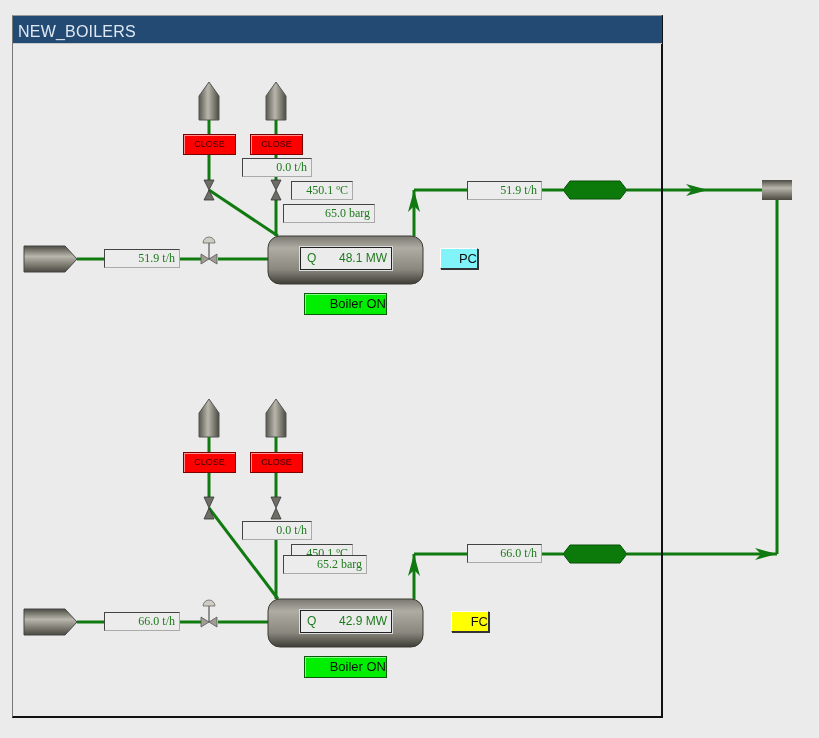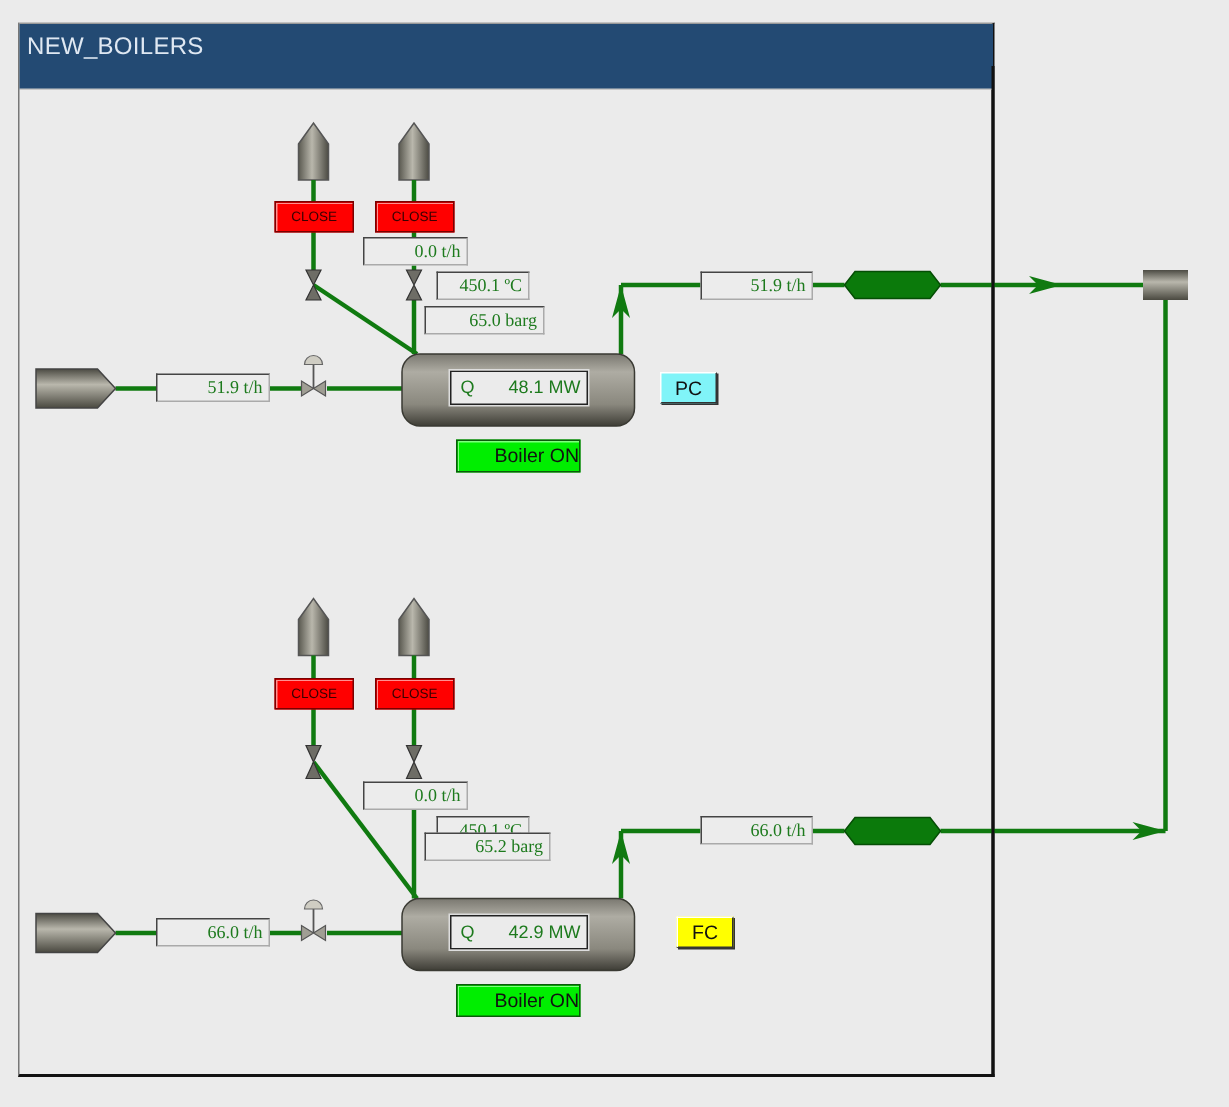--- a/index.html
+++ b/index.html
@@ -6,41 +6,41 @@
   body {
     width: 819px; height: 738px; background: #ebebeb; position: relative; overflow: hidden;
     font-family: "Liberation Sans", sans-serif;
   }
   .panel {
     position: absolute; left: 12px; top: 15px; width: 651px; height: 703px;
     background: #ebebeb; border-left: 1px solid #777; border-top: 1px solid #999;
     border-right: 2px solid #111; border-bottom: 2px solid #111; box-sizing: border-box;
   }
   .titlebar {
-    position: absolute; left: 13px; top: 16px; width: 649px; height: 44px;
+    position: absolute; left: 13px; top: 16px; width: 649px; height: 28px;
     background: #234a73; border-bottom: 1px solid #c8c8c8; box-sizing: border-box;
   }
   .titlebar span {
     position: absolute; left: 5px; top: 7px; color: #dfe8f2; font-size: 16px; letter-spacing: 0.2px;
   }
   svg.pid { position: absolute; left: 0; top: 0; }
   .valbox {
     position: absolute; height: 19px; background: #ececec; border: 1px solid #444; box-sizing: border-box;
     color: #1d7a1d; font-size: 12px; text-align: right; padding-right: 4px; line-height: 17px;
     border-right-color: #aaa; border-bottom-color: #aaa; font-family: Liberation Serif, serif;
   }
   .close-btn {
     position: absolute; width: 53px; height: 21px; background: #ff0000; box-sizing: border-box;
     border: 1px solid #7a0000; box-shadow: inset 1px 1px 0 #ff9090;
     color: #3a0000; font-size: 9px; font-weight: normal; text-align: center; line-height: 19px; cursor: pointer;
   }
   .mode-btn {
     position: absolute; width: 38px; height: 21px; box-sizing: border-box; border: 1px solid #333;
     border-top-color: #fff; border-left-color: #fff; box-shadow: 1px 1px 0 #333;
-    font-size: 13px; text-align: center; line-height: 19px; color: #111; cursor: pointer;
+    font-size: 13px; text-align: right; line-height: 19px; color: #111; cursor: pointer;
   }
   .status-btn {
     position: absolute; width: 83px; height: 22px; background: #00ee00; box-sizing: border-box;
     border: 1px solid #0a5a0a; box-shadow: inset 1px 1px 0 #7fff7f;
     font-size: 13px; color: #111; text-align: right; line-height: 20px; cursor: pointer;
   }
   .qbox {
     position: absolute; width: 92px; height: 23px; background: #ebebeb; box-sizing: border-box;
     border: 1px solid #222; outline: 1px solid #ddd; color: #1d7a1d; font-size: 12px; line-height: 21px;
   }
@@ -146,21 +146,21 @@
     <path d="M563,554 L570,545 L620,545 L627,554 L620,563 L570,563 Z" fill="#0b7a0b" stroke="#054e05" stroke-width="1"></path>
   </g>
 
   <line x1="662" y1="44" x2="662" y2="718" stroke="#111" stroke-width="2"></line>
 </svg>
 
 <div class="close-btn" style="left:183px; top:134px;">CLOSE</div>
 <div class="close-btn" style="left:250px; top:134px;">CLOSE</div>
 <div class="valbox" style="left:242px; top:158px; width:70px;">0.0 t/h</div>
 <div class="valbox" style="left:291px; top:181px; width:62px;">450.1 ºC</div>
-<div class="valbox" style="left:283px; top:204px; width:80px;">65.0 barg</div>
+<div class="valbox" style="left:283px; top:204px; width:92px;">65.0 barg</div>
 <div class="valbox" style="left:104px; top:249px; width:76px;">51.9 t/h</div>
 <div class="qbox" style="left:300px; top:247px;">
   <span class="q">Q</span>
   <span class="v">48.1 MW</span>
 </div>
 <div class="mode-btn" style="left:440px; top:248px; background:#80f4f8;">PC</div>
 <div class="status-btn" style="left:304px; top:293px;">Boiler ON</div>
 <div class="valbox" style="left:467px; top:181px; width:75px;">51.9 t/h</div>
 
 <div class="close-btn" style="left:183px; top:452px;">CLOSE</div>

